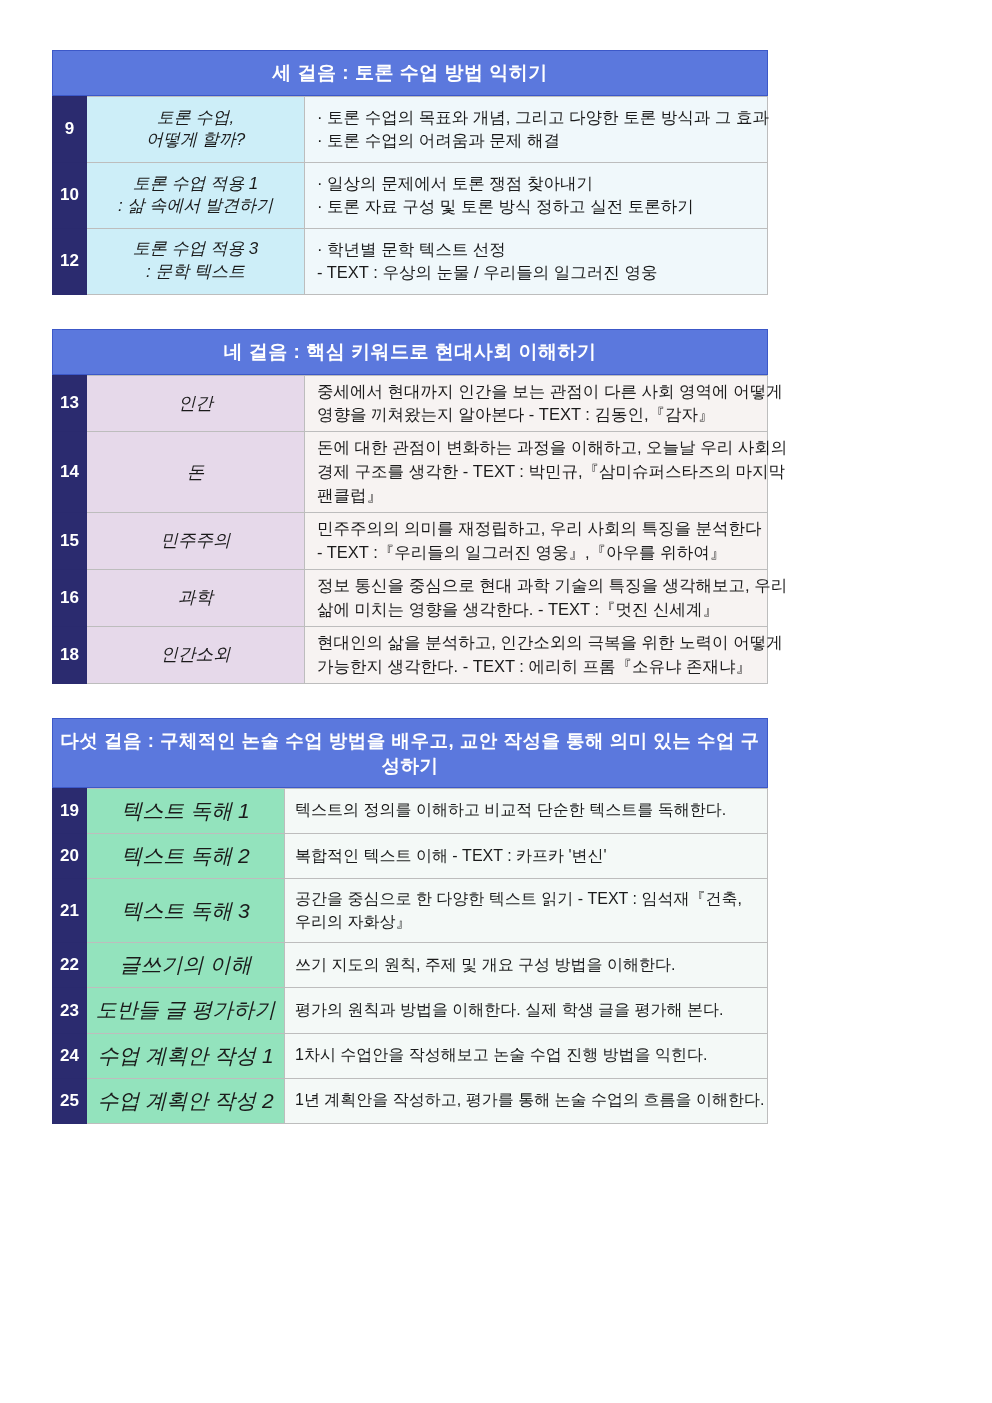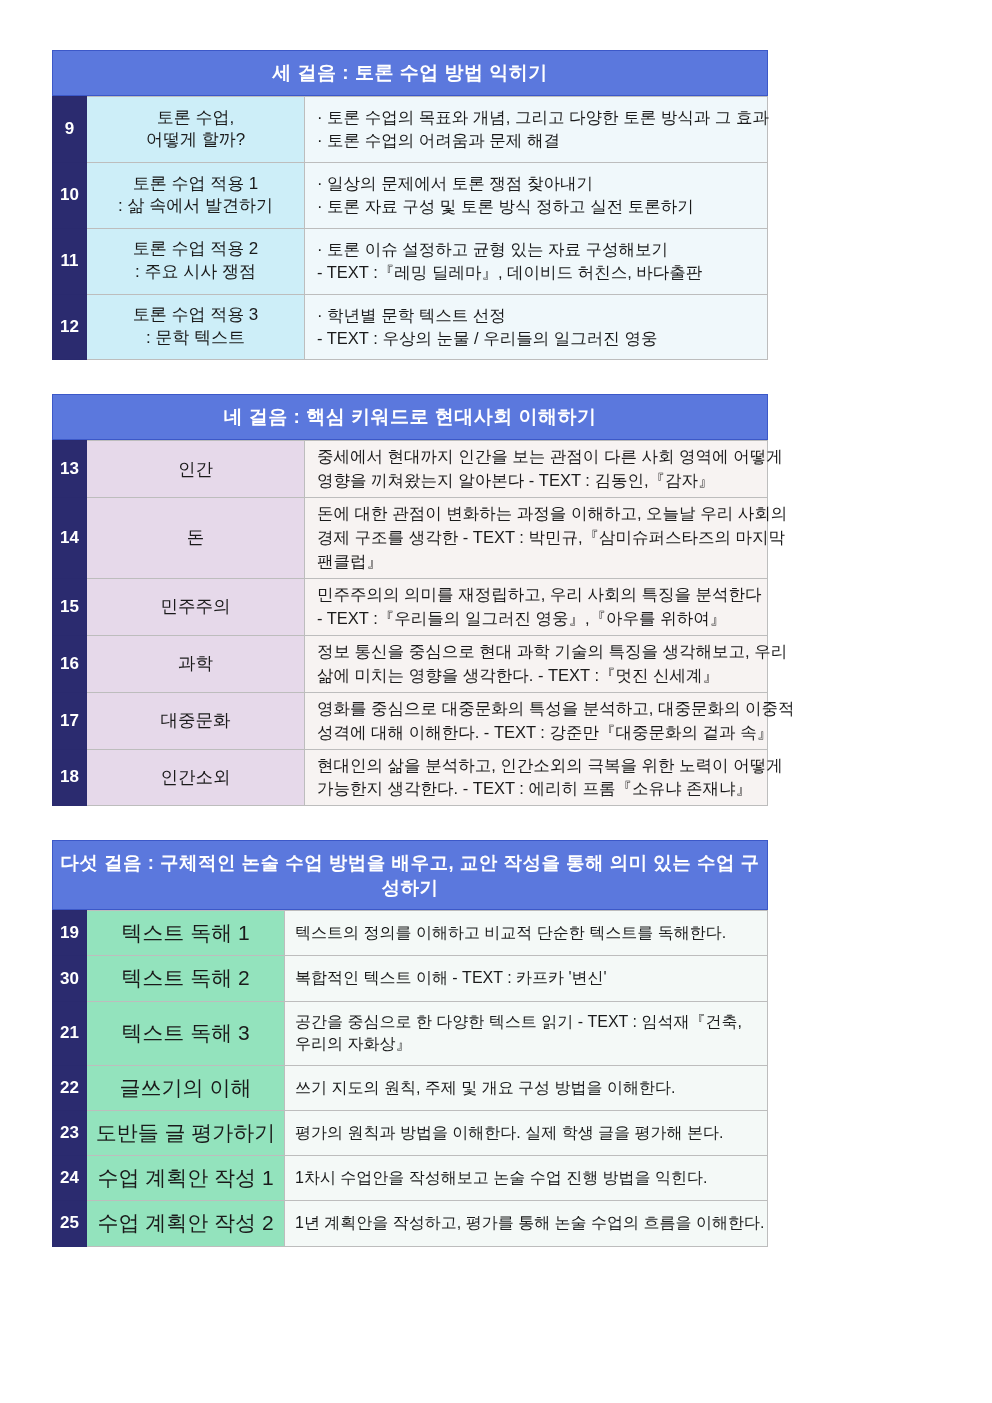--- a/index.html
+++ b/index.html
@@ -53,20 +53,21 @@
     font-size: 17px;
     font-weight: bold;
     border-color: #2a2a6e;
   }
   td.topic {
     width: 218px;
     text-align: center;
     font-size: 17px;
     line-height: 1.34;
     padding: 8px 4px;
+    font-style: italic;
   }
   td.detail {
     font-size: 16.5px;
     line-height: 1.42;
     padding: 9px 10px 9px 12px;
   }
   .detail .line {
     white-space: nowrap;
   }
   
@@ -111,31 +112,20 @@
           <td class="topic">
             <div>토론 수업 적용 1</div>
             <div>: 삶 속에서 발견하기</div>
           </td>
           <td class="detail">
             <div class="line">· 일상의 문제에서 토론 쟁점 찾아내기</div>
             <div class="line">· 토론 자료 구성 및 토론 방식 정하고 실전 토론하기</div>
           </td>
         </tr>
         <tr>
-          <td class="num">11</td>
-          <td class="topic">
-            <div>토론 수업 적용 2</div>
-            <div>: 주요 시사 쟁점</div>
-          </td>
-          <td class="detail">
-            <div class="line">· 토론 이슈 설정하고 균형 있는 자료 구성해보기</div>
-            <div class="line">- TEXT :『레밍 딜레마』, 데이비드 허친스, 바다출판</div>
-          </td>
-        </tr>
-        <tr>
           <td class="num">12</td>
           <td class="topic">
             <div>토론 수업 적용 3</div>
             <div>: 문학 텍스트</div>
           </td>
           <td class="detail">
             <div class="line">· 학년별 문학 텍스트 선정</div>
             <div class="line">- TEXT : 우상의 눈물 / 우리들의 일그러진 영웅</div>
           </td>
         </tr>
@@ -174,28 +164,20 @@
         </tr>
         <tr>
           <td class="num">16</td>
           <td class="topic">과학</td>
           <td class="detail">
             <div class="line">정보 통신을 중심으로 현대 과학 기술의 특징을 생각해보고, 우리</div>
             <div class="line">삶에 미치는 영향을 생각한다. - TEXT :『멋진 신세계』</div>
           </td>
         </tr>
         <tr>
-          <td class="num">17</td>
-          <td class="topic">대중문화</td>
-          <td class="detail">
-            <div class="line">영화를 중심으로 대중문화의 특성을 분석하고, 대중문화의 이중적</div>
-            <div class="line">성격에 대해 이해한다. - TEXT : 강준만『대중문화의 겉과 속』</div>
-          </td>
-        </tr>
-        <tr>
           <td class="num">18</td>
           <td class="topic">인간소외</td>
           <td class="detail">
             <div class="line">현대인의 삶을 분석하고, 인간소외의 극복을 위한 노력이 어떻게</div>
             <div class="line">가능한지 생각한다. - TEXT : 에리히 프롬『소유냐 존재냐』</div>
           </td>
         </tr>
       </tbody>
     </table>
   </div>
@@ -205,21 +187,21 @@
     <table class="tbl">
       <tbody>
         <tr>
           <td class="num">19</td>
           <td class="topic">텍스트 독해 1</td>
           <td class="detail">
             <div class="line">텍스트의 정의를 이해하고 비교적 단순한 텍스트를 독해한다.</div>
           </td>
         </tr>
         <tr>
-          <td class="num">30</td>
+          <td class="num">20</td>
           <td class="topic">텍스트 독해 2</td>
           <td class="detail">
             <div class="line">복합적인 텍스트 이해 - TEXT : 카프카 '변신'</div>
           </td>
         </tr>
         <tr>
           <td class="num">21</td>
           <td class="topic">텍스트 독해 3</td>
           <td class="detail">
             <div class="line">공간을 중심으로 한 다양한 텍스트 읽기 - TEXT : 임석재『건축,</div>

